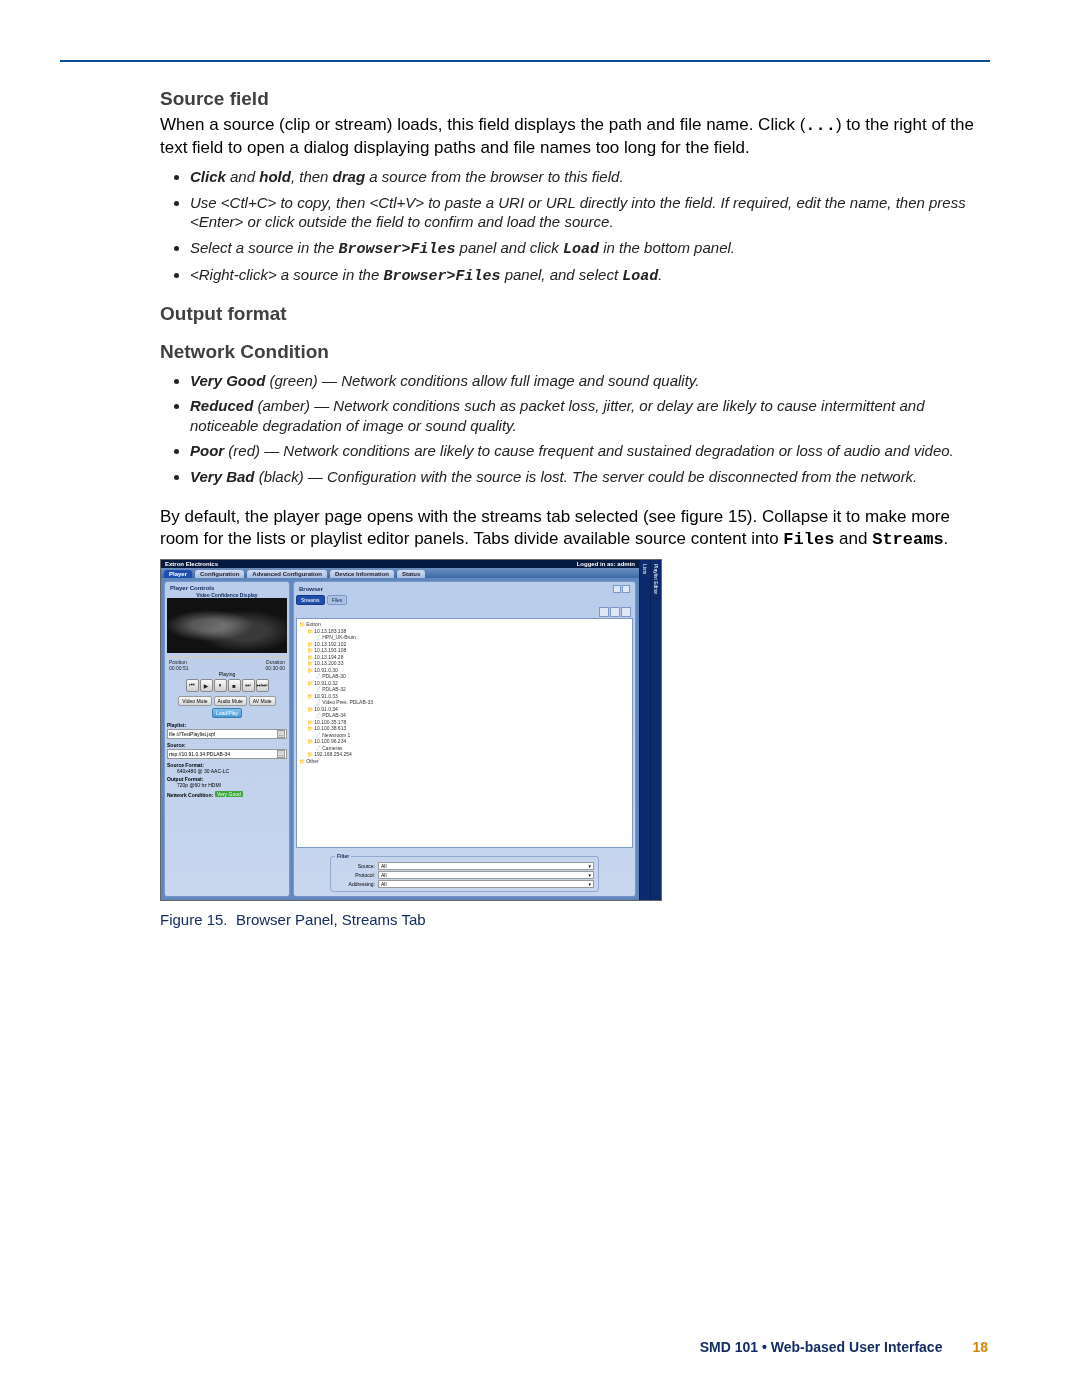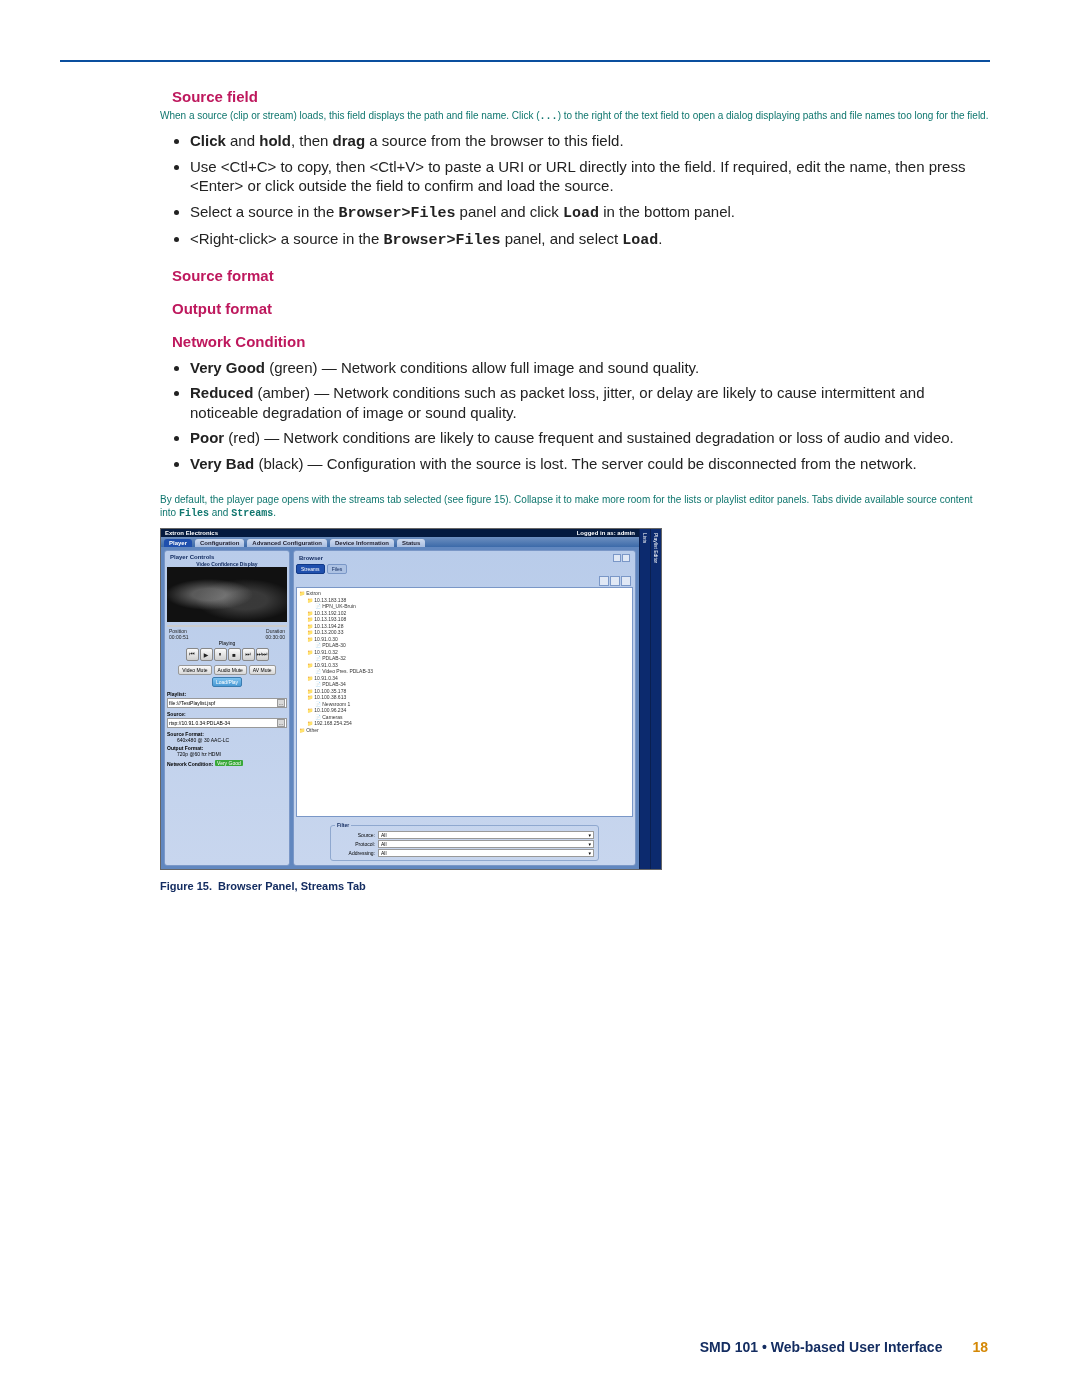--- a/index.html
+++ b/index.html
@@ -29,58 +29,58 @@
     margin-left: 100px;
   }
   .sidehead {
     position: absolute;
     left: 168px;
     color: #0a4f9e;
     font-weight: bold;
     font-size: 19px;
   }
   .h3 {
-    color: #be185d;
-    font-weight: bold;
-    font-size: 15px;
+    color: #404040;
+    font-weight: bold;
+    font-size: 19px;
     margin-top: 16px;
     margin-bottom: 4px;
-    margin-left: 12px;
   }
   .body {
-    font-size: 10px;
+    font-size: 17px;
     line-height: 1.3;
-    color: #0f766e;
+    color: #000000;
     margin-bottom: 8px;
   }
   .mono {
     font-family: "Courier New", monospace;
     font-weight: bold;
   }
   ul.bullets {
     margin: 8px 0 8px 0;
     padding-left: 30px;
+    font-style: italic;
   }
   ul.bullets li {
     font-size: 15px;
     line-height: 1.3;
     color: #222;
     margin-bottom: 6px;
   }
   .note {
     border: 2px solid #0a4f9e;
     padding: 8px 12px;
     margin: 8px 0 12px 20px;
     font-size: 15px;
     line-height: 1.3;
   }
   .figcap {
     color: #142d61;
-    font-weight: bold;
-    font-size: 11px;
+    font-weight: normal;
+    font-size: 15px;
     margin-top: 10px;
   }
   .footer-line {
     position: absolute;
     bottom: 42px;
     right: 92px;
     font-size: 14px;
     color: #142d61;
     font-weight: bold;
   }
@@ -221,21 +221,20 @@
     <div class="body">
       <span>When a source (clip or stream) loads, this field displays the path and file name. Click (</span><span class="mono">...</span><span>) to the right of the text field to open a dialog displaying paths and file names too long for the field.</span>
     </div>
     <ul class="bullets">
       <li><b>Click</b><span> and </span><b>hold</b><span>, then </span><b>drag</b><span> a source from the browser to this field.</span></li>
       <li>Use &lt;Ctl+C&gt; to copy, then &lt;Ctl+V&gt; to paste a URI or URL directly into the field. If required, edit the name, then press &lt;Enter&gt; or click outside the field to confirm and load the source.</li>
       <li><span>Select a source in the </span><span class="mono">Browser&gt;Files</span><span> panel and click </span><span class="mono">Load</span><span> in the bottom panel.</span></li>
       <li><span>&lt;Right-click&gt; a source in the </span><span class="mono">Browser&gt;Files</span><span> panel, and select </span><span class="mono">Load</span><span>.</span></li>
     </ul>
 
-    <div class="h3">Source format</div>
 
     <div class="h3">Output format</div>
 
     <div class="h3">Network Condition</div>
     <ul class="bullets">
       <li><b>Very Good</b><span> (green) — Network conditions allow full image and sound quality.</span></li>
       <li><b>Reduced</b><span> (amber) — Network conditions such as packet loss, jitter, or delay are likely to cause intermittent and noticeable degradation of image or sound quality.</span></li>
       <li><b>Poor</b><span> (red) — Network conditions are likely to cause frequent and sustained degradation or loss of audio and video.</span></li>
       <li><b>Very Bad</b><span> (black) — Configuration with the source is lost. The server could be disconnected from the network.</span></li>
     </ul>

